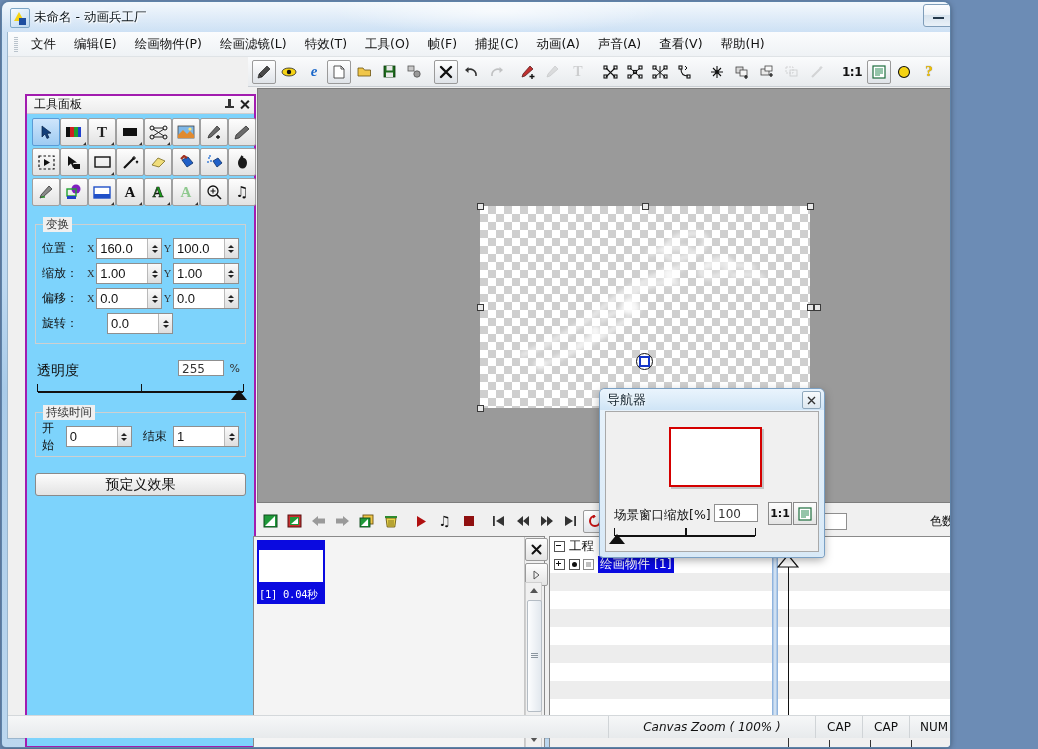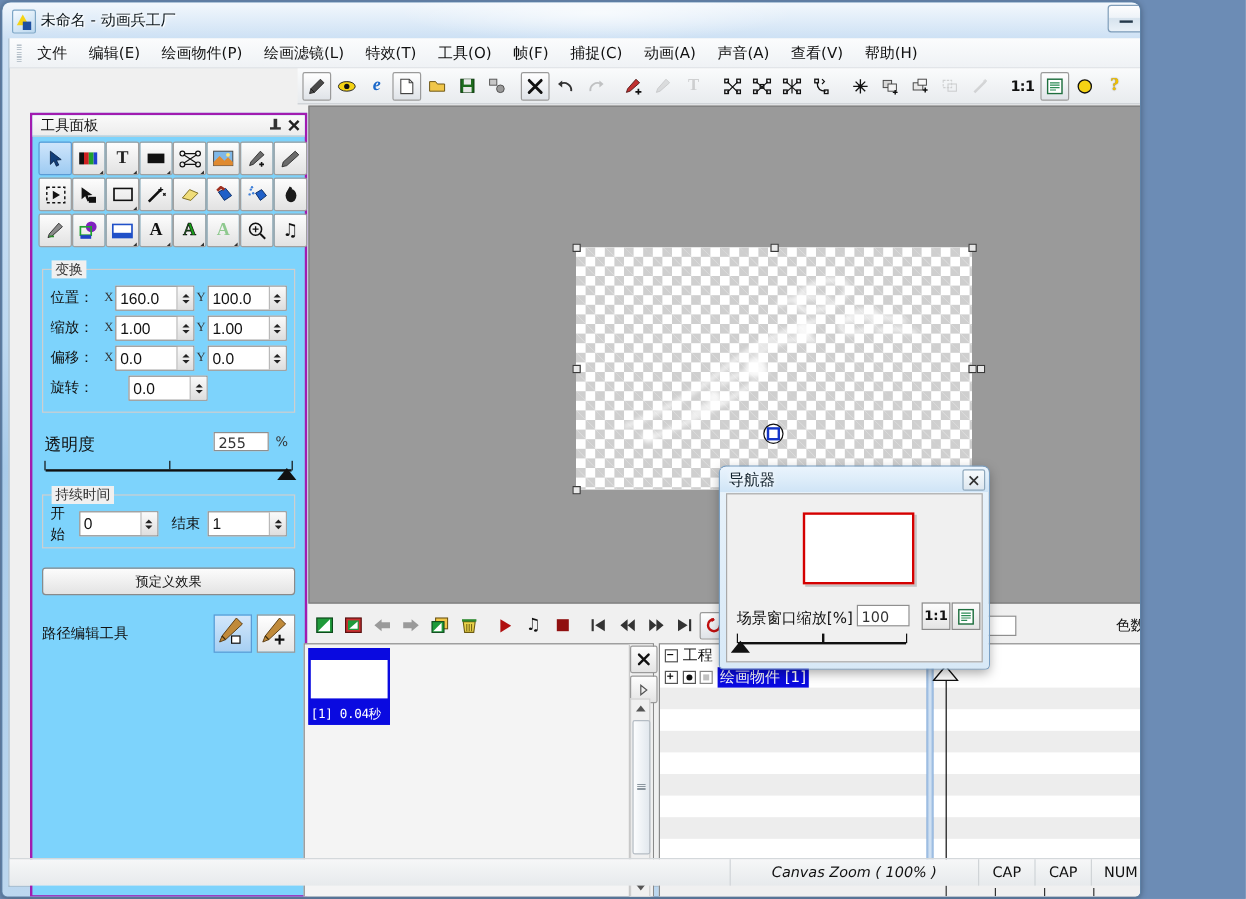--- a/index.html
+++ b/index.html
@@ -107,21 +107,21 @@
   .opacity-wrap .opct{position:absolute;right:6px;top:4px;font-size:11px;color:#333;}
   .track{position:absolute;left:2px;top:26px;width:205px;height:8px;border-left:1.5px solid #111;
     border-right:1.5px solid #111;}
   .track:before{content:"";position:absolute;left:0;top:7px;width:100%;height:1.5px;background:#111;}
   .track:after{content:"";position:absolute;left:50%;top:0;width:1.5px;height:7px;background:#111;}
   .thumb{position:absolute;left:196px;top:32px;width:0;height:0;
     border-left:8px solid transparent;border-right:8px solid transparent;border-bottom:10px solid #111;}
 
   .presetbtn{margin:16px 8px 0 8px;height:21px;border:1px solid #8a8a8a;border-radius:3px;
     background:linear-gradient(180deg,#fcfcfc,#e3e3e3);display:flex;align-items:center;justify-content:center;
-    font-size:11px;color:#111;}
+    font-size:14px;color:#111;}
   .pathrow{margin:16px 8px 0 8px;display:flex;align-items:center;}
   .pathrow .plab{font-size:12px;color:#111;flex:1;}
   .penbtn{width:30px;height:30px;border:1px solid #9a9a9a;margin-left:4px;position:relative;
     background:linear-gradient(180deg,#ffffff,#e5e5e5);overflow:hidden;}
   .penbtn.active{background:linear-gradient(180deg,#d3e7fb,#a6cff3);border-color:#5b9bd5;}
 
   
   .canvasarea{position:absolute;left:249px;top:56px;width:775px;height:415px;background:#9a9a9a;
     border:1px solid #7d7d7d;box-sizing:border-box;}
   .artboard{position:absolute;left:222px;top:117px;width:330px;height:202px;
@@ -698,37 +698,20 @@
               <span class="ar">
                   <u class="up"></u>
                   <u class="dn"></u>
                 </span>
             </span>
           </div>
         </div>
 
         <div class="presetbtn">预定义效果</div>
 
-        <div class="pathrow">
-          <span class="plab">路径编辑工具</span>
-          <span class="penbtn active">
-            <svg width="26" height="26" viewBox="0 0 26 26">
-                <path d="M18 2 L23 7 L9 20 L4 22 L6 17 Z" fill="#c08a3a" stroke="#5a3c12" stroke-width=".8"></path>
-                <path d="M6 17 L9 20" stroke="#3a2808"></path>
-                <rect x="14" y="17" width="7" height="6" fill="#fff" stroke="#111" stroke-width="1"></rect>
-              </svg>
-          </span>
-          <span class="penbtn">
-            <svg width="26" height="26" viewBox="0 0 26 26">
-                <path d="M18 2 L23 7 L9 20 L4 22 L6 17 Z" fill="#c08a3a" stroke="#5a3c12" stroke-width=".8"></path>
-                <path d="M6 17 L9 20" stroke="#3a2808"></path>
-                <path d="M18 16 v8 M14 20 h8" stroke="#111" stroke-width="1.8"></path>
-              </svg>
-          </span>
-        </div>
       </div>
 
       <div class="canvasarea">
         <div class="artboard">
           <svg class="wm" viewBox="0 0 330 202">
             <defs>
               <filter id="bl">
                   <feGaussianBlur stdDeviation="2.4"></feGaussianBlur>
                 </filter>
             </defs>

